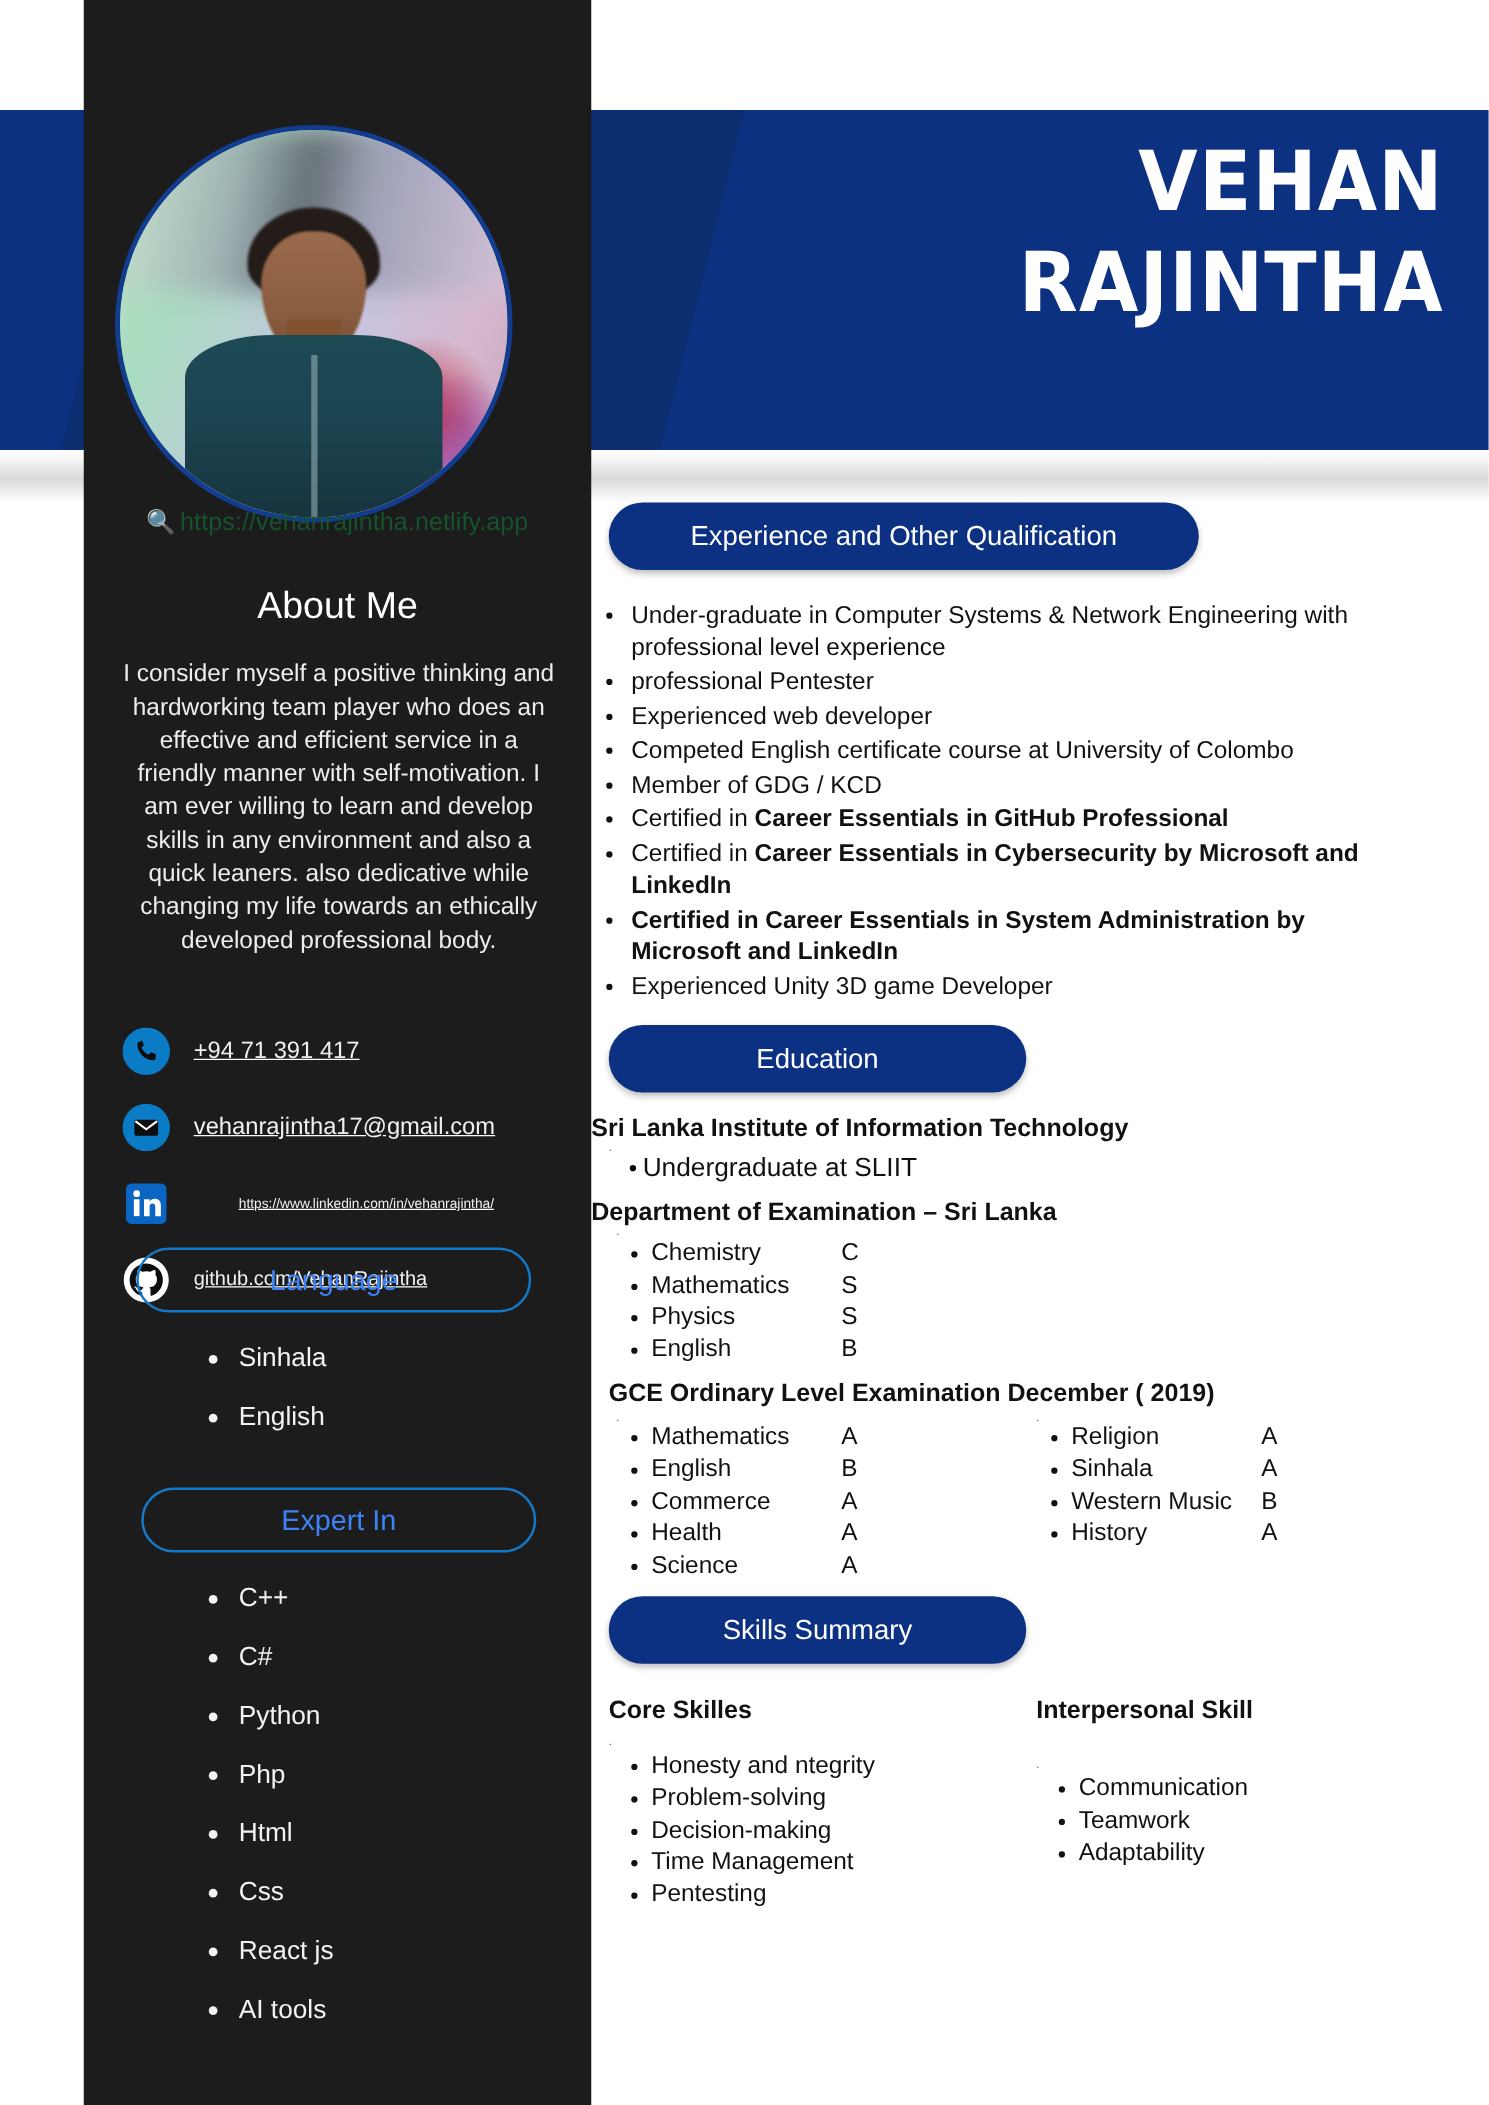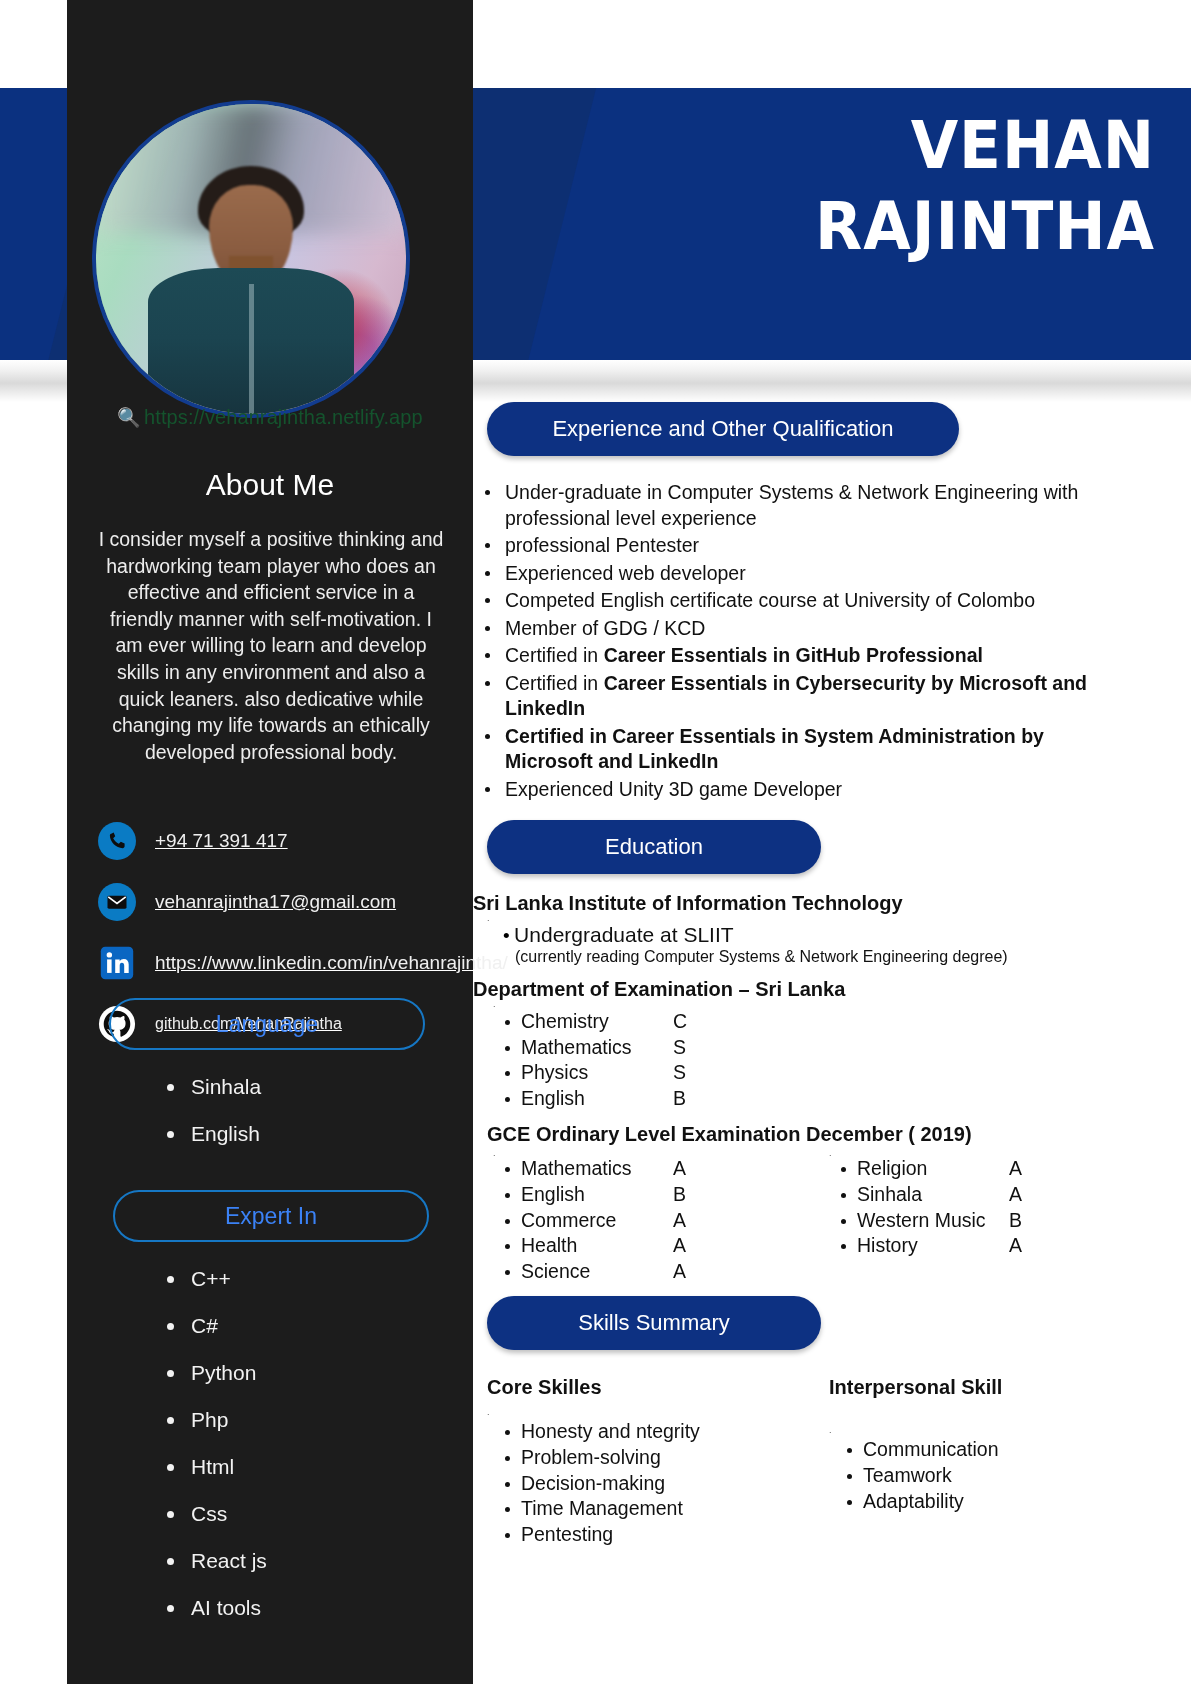--- a/index.html
+++ b/index.html
@@ -119,21 +119,21 @@
     text-align:center;font-size:19.5px;line-height:26.6px;color:#ededed;
   }
 
   .contacts{position:absolute;left:30px;top:733px;width:376px;text-decoration:underline;}
   .crow{display:flex;align-items:center;margin-bottom:21px;}
   .cicon{
     width:40px;height:40px;flex:0 0 40px;margin-right:18px;
     display:flex;align-items:center;justify-content:center;
   }
   .ctext{font-size:19px;color:#f0f0f0;}
-  .ctext.small{font-size:19px;}
+  .ctext.small{font-size:11px;margin-left:36px;}
   .ctext.small2{font-size:16px;}
 
   .pill{
     position:absolute;left:0;width:312px;height:48px;
     border:2.5px solid #1677c4;border-radius:26px;
     display:flex;align-items:center;justify-content:center;
     font-size:23px;color:#3b82f6;background:transparent;
   }
   .pill-lang{left:42px;top:910px;}
   .pill-expert{left:46px;top:1102px;}
@@ -328,21 +328,20 @@
     <div class="sec-pill edu">Education</div>
   </div>
 
   <div style="margin-top:18px;">
     <div class="edu-h">Sri Lanka Institute of Information Technology</div>
     <div class="tiny-dot" style="margin-left:14px;">.</div>
     <div style="margin-left:30px;margin-top:2px;">
       <span style="font-size:19px;">•</span>
       <span class="edu-sub">Undergraduate at SLIIT</span>
     </div>
-    <div class="edu-note" style="margin-left:42px;margin-top:1px;">(currently reading Computer Systems &amp; Network Engineering degree)</div>
   </div>
 
   <div class="edu-h" style="margin-top:12px;">Department of Examination – Sri Lanka</div>
 
   <div class="tiny-dot" style="margin-left:20px;">.</div>
 
   <ul class="grades" style="margin-left:26px;margin-top:2px;">
     <li>
         <span class="sub">Chemistry</span>
         <span class="gr">C</span>

